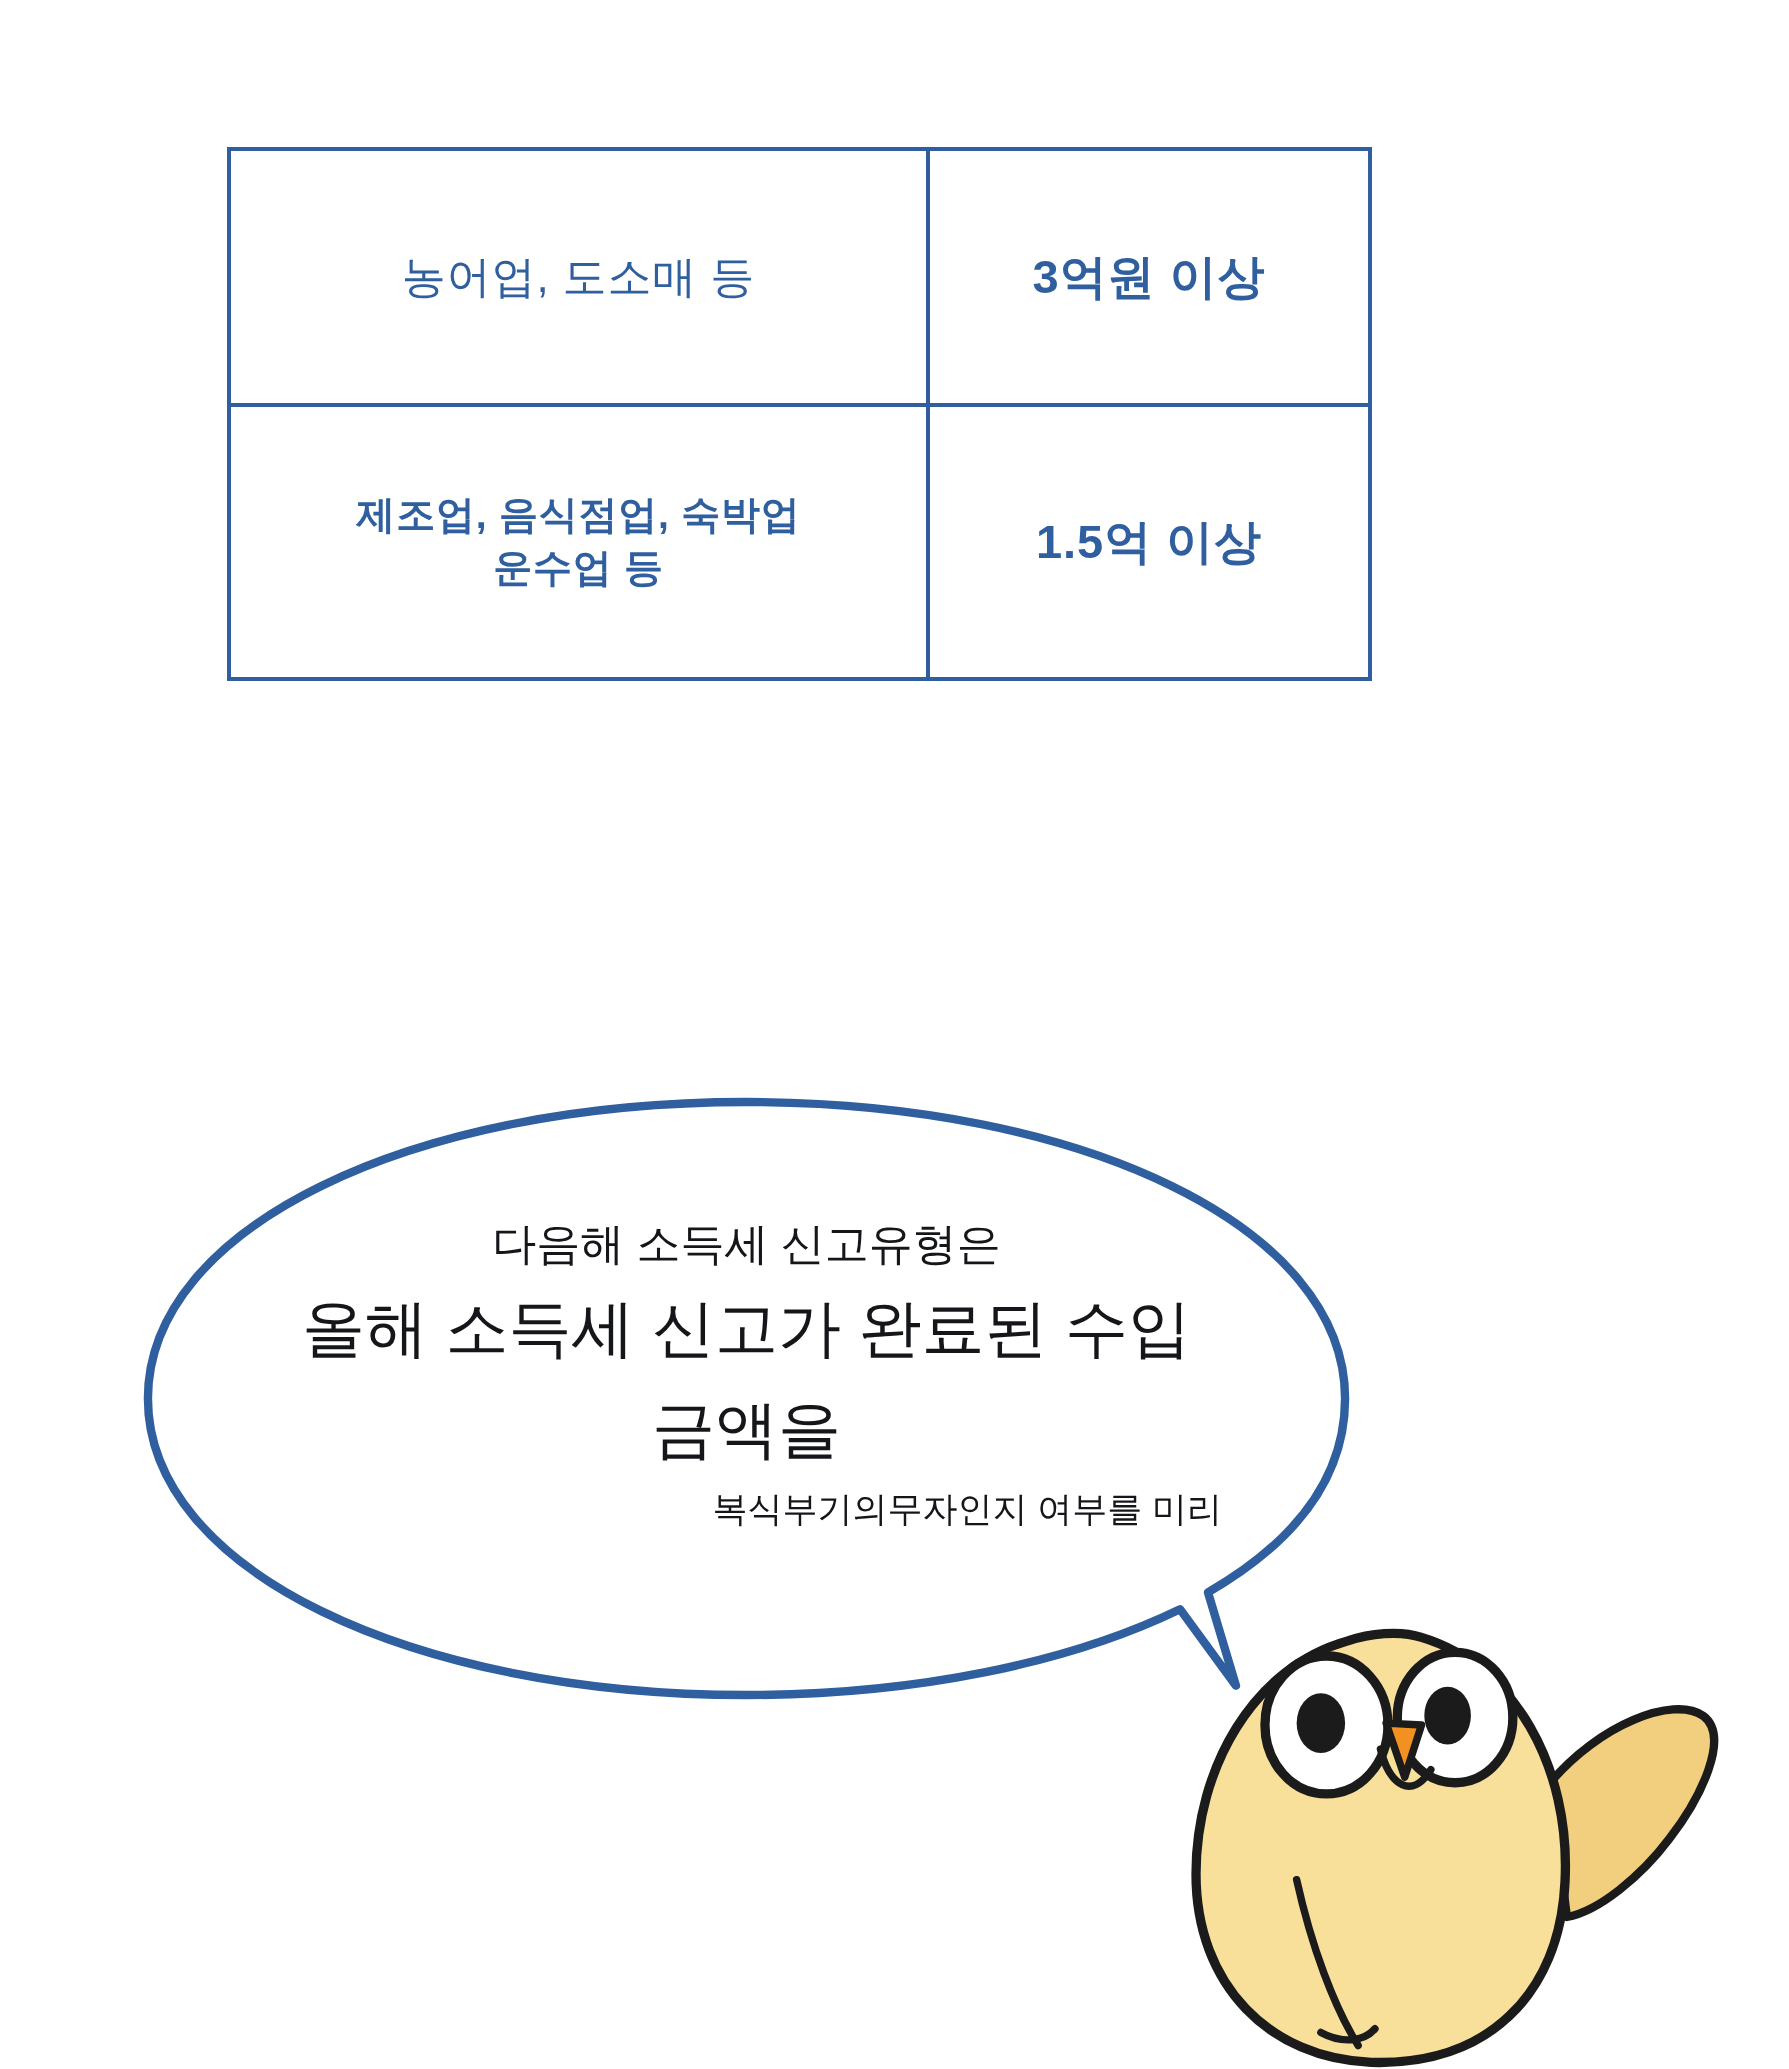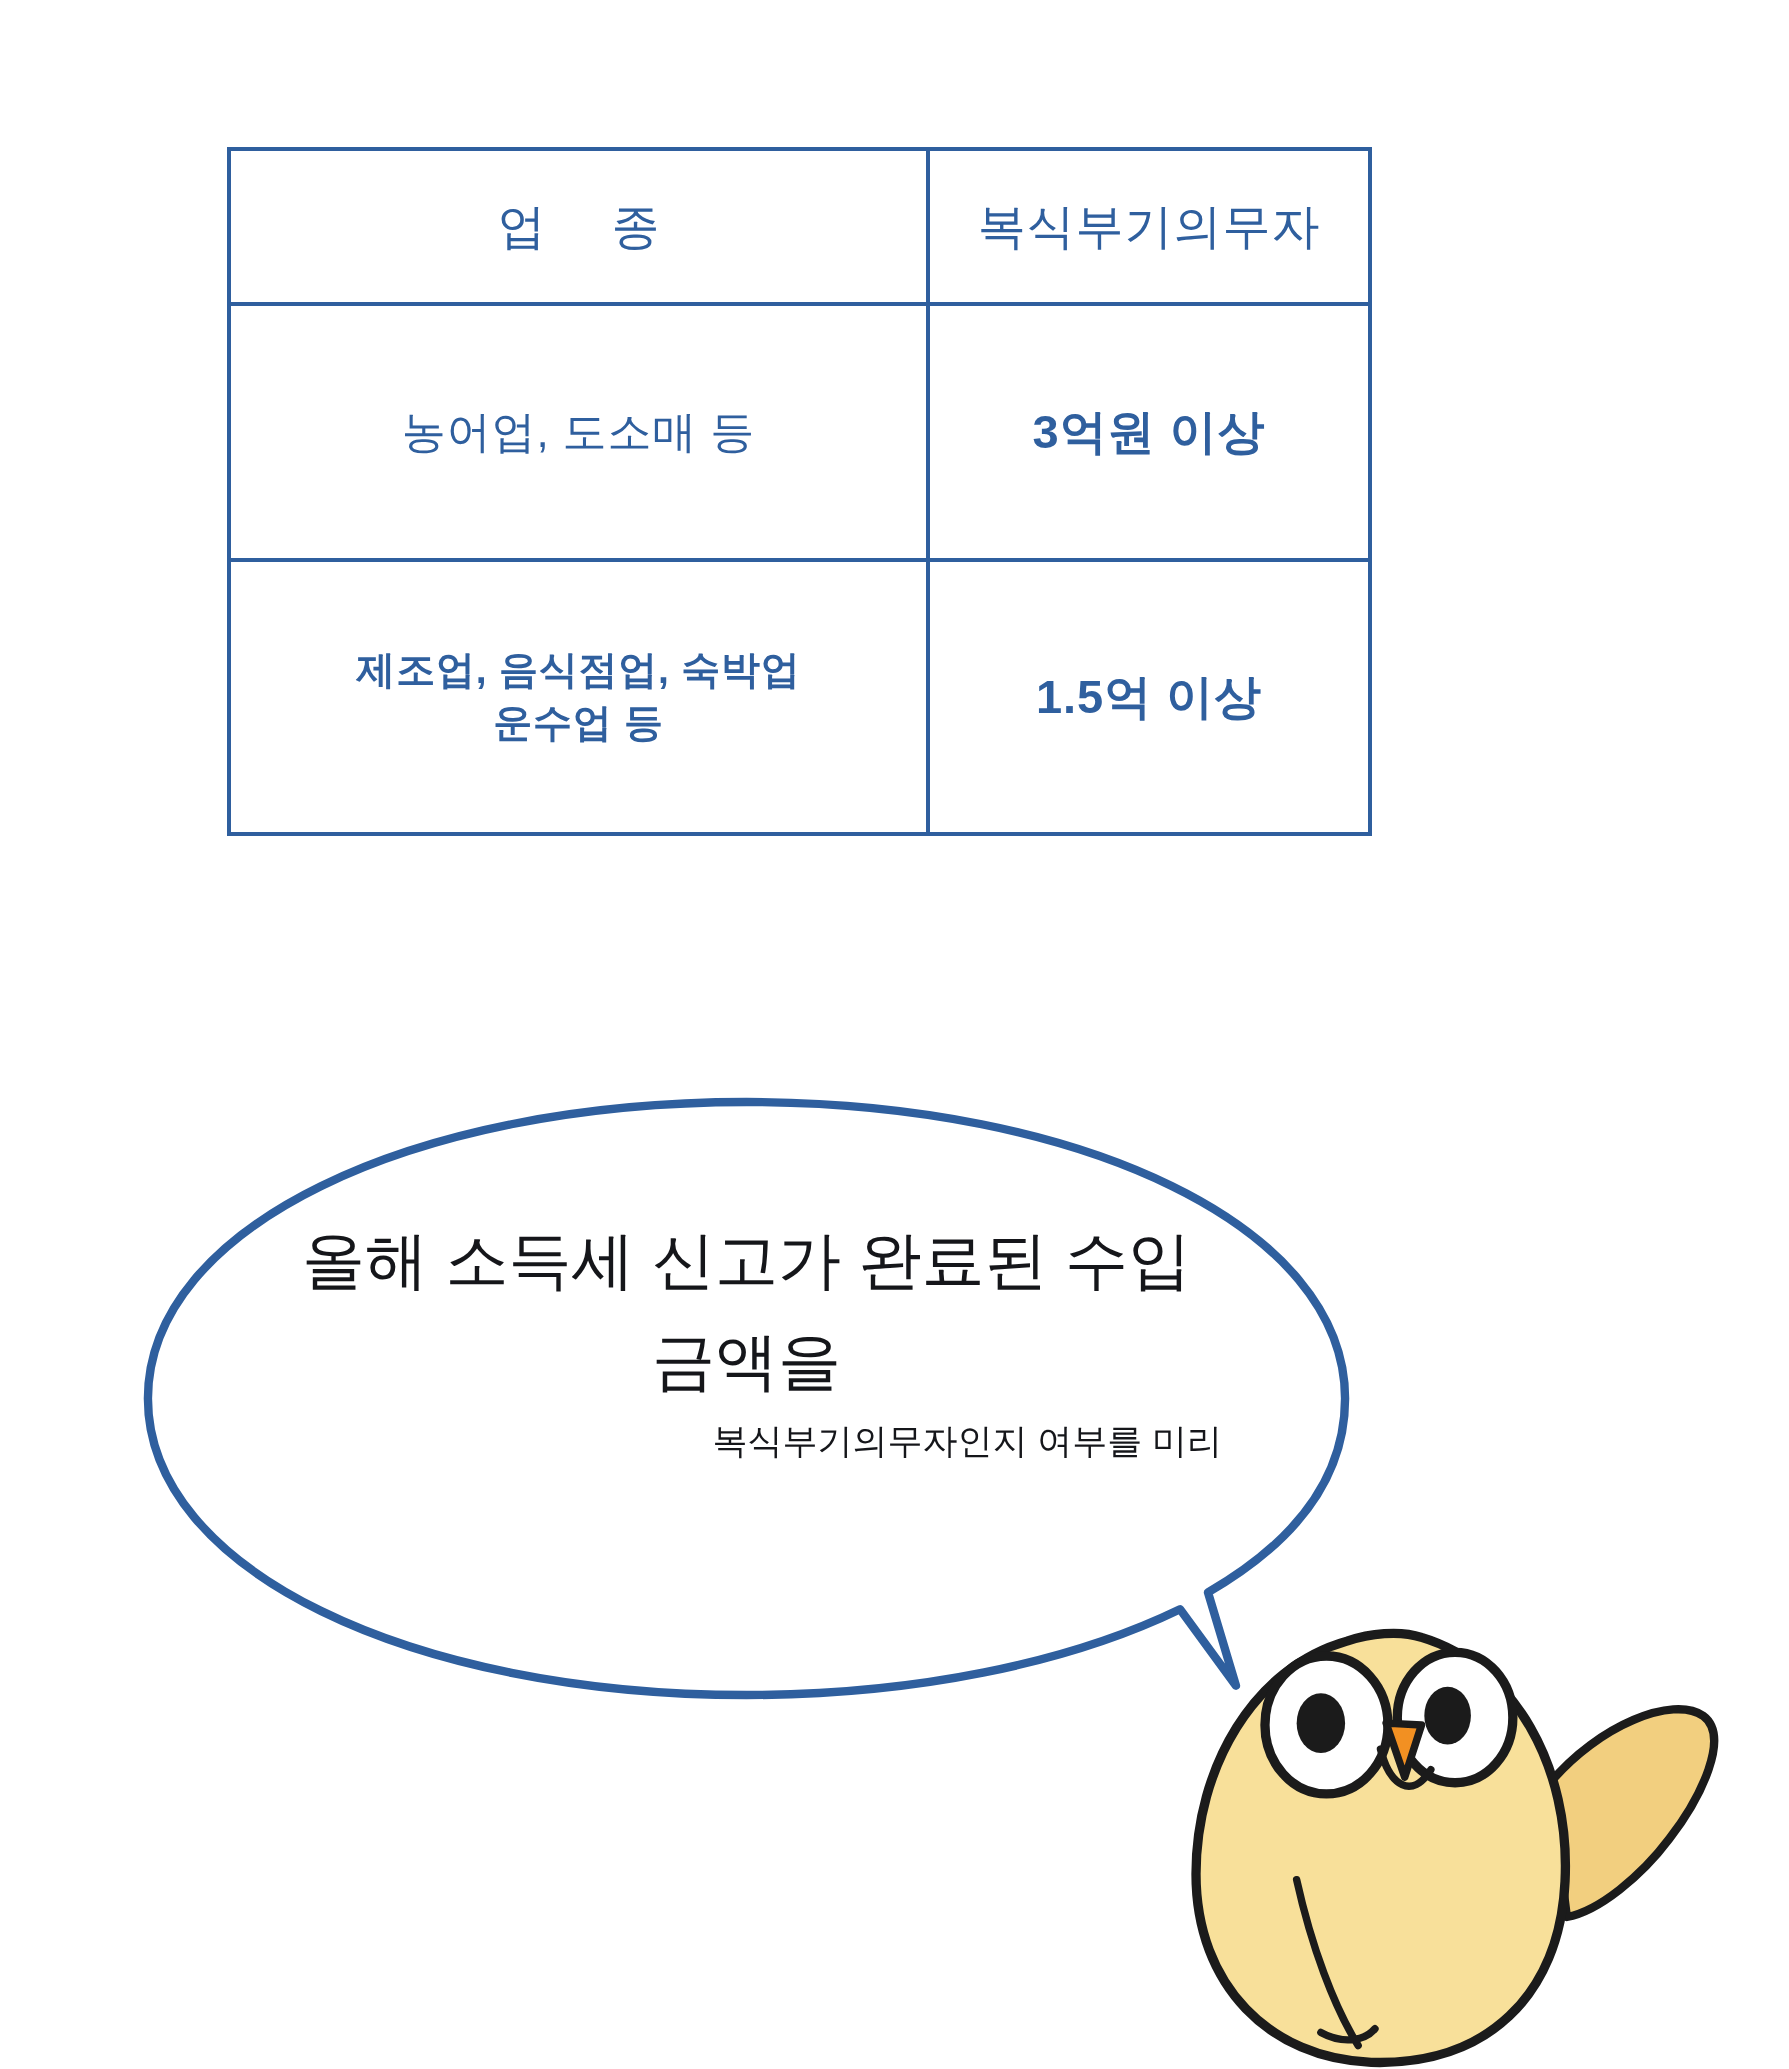--- a/index.html
+++ b/index.html
@@ -102,26 +102,20 @@
 </head>
 <body>
 
 <table id="info-table">
   <colgroup>
     <col class="col-left">
     <col class="col-right">
   </colgroup>
   <tbody>
     <tr>
-      <td class="head-cell">
-        <span class="spaced">업        종</span>
-      </td>
-      <td class="head-cell">복식부기의무자</td>
-    </tr>
-    <tr>
       <td class="row-cell">농어업, 도소매 등</td>
       <td class="row-cell amount-cell">3억원 이상</td>
     </tr>
     <tr>
       <td class="row-cell tall small">
         <div>제조업, 음식점업, 숙박업</div>
         <div>운수업 등</div>
       </td>
       <td class="row-cell tall amount-cell">1.5억 이상</td>
     </tr>
@@ -133,20 +127,21 @@
     <path d="M660 14
              C 300 14, 18 148, 18 332
              C 18 516, 300 650, 660 650
              C 840 650, 1005 616, 1125 558
              L 1185 640
              L 1155 540
              C 1255 482, 1302 412, 1302 332
              C 1302 148, 1020 14, 660 14 Z" fill="#ffffff" stroke="#2f5f9e" stroke-width="9" stroke-linejoin="round"></path>
   </svg>
   <div id="bubble-text">
+    <div class="l1">다음해 소득세 신고유형은</div>
     <div class="l2">올해 소득세 신고가 완료된 수입금액을</div>
     <div class="l4">복식부기의무자인지 여부를 미리</div>
   </div>
 </div>
 
 <div id="owl-mascot">
   <svg viewBox="0 0 690 520" xmlns="http://www.w3.org/2000/svg">
 
     <path d="M468 212
              C 520 150, 600 118, 632 140

